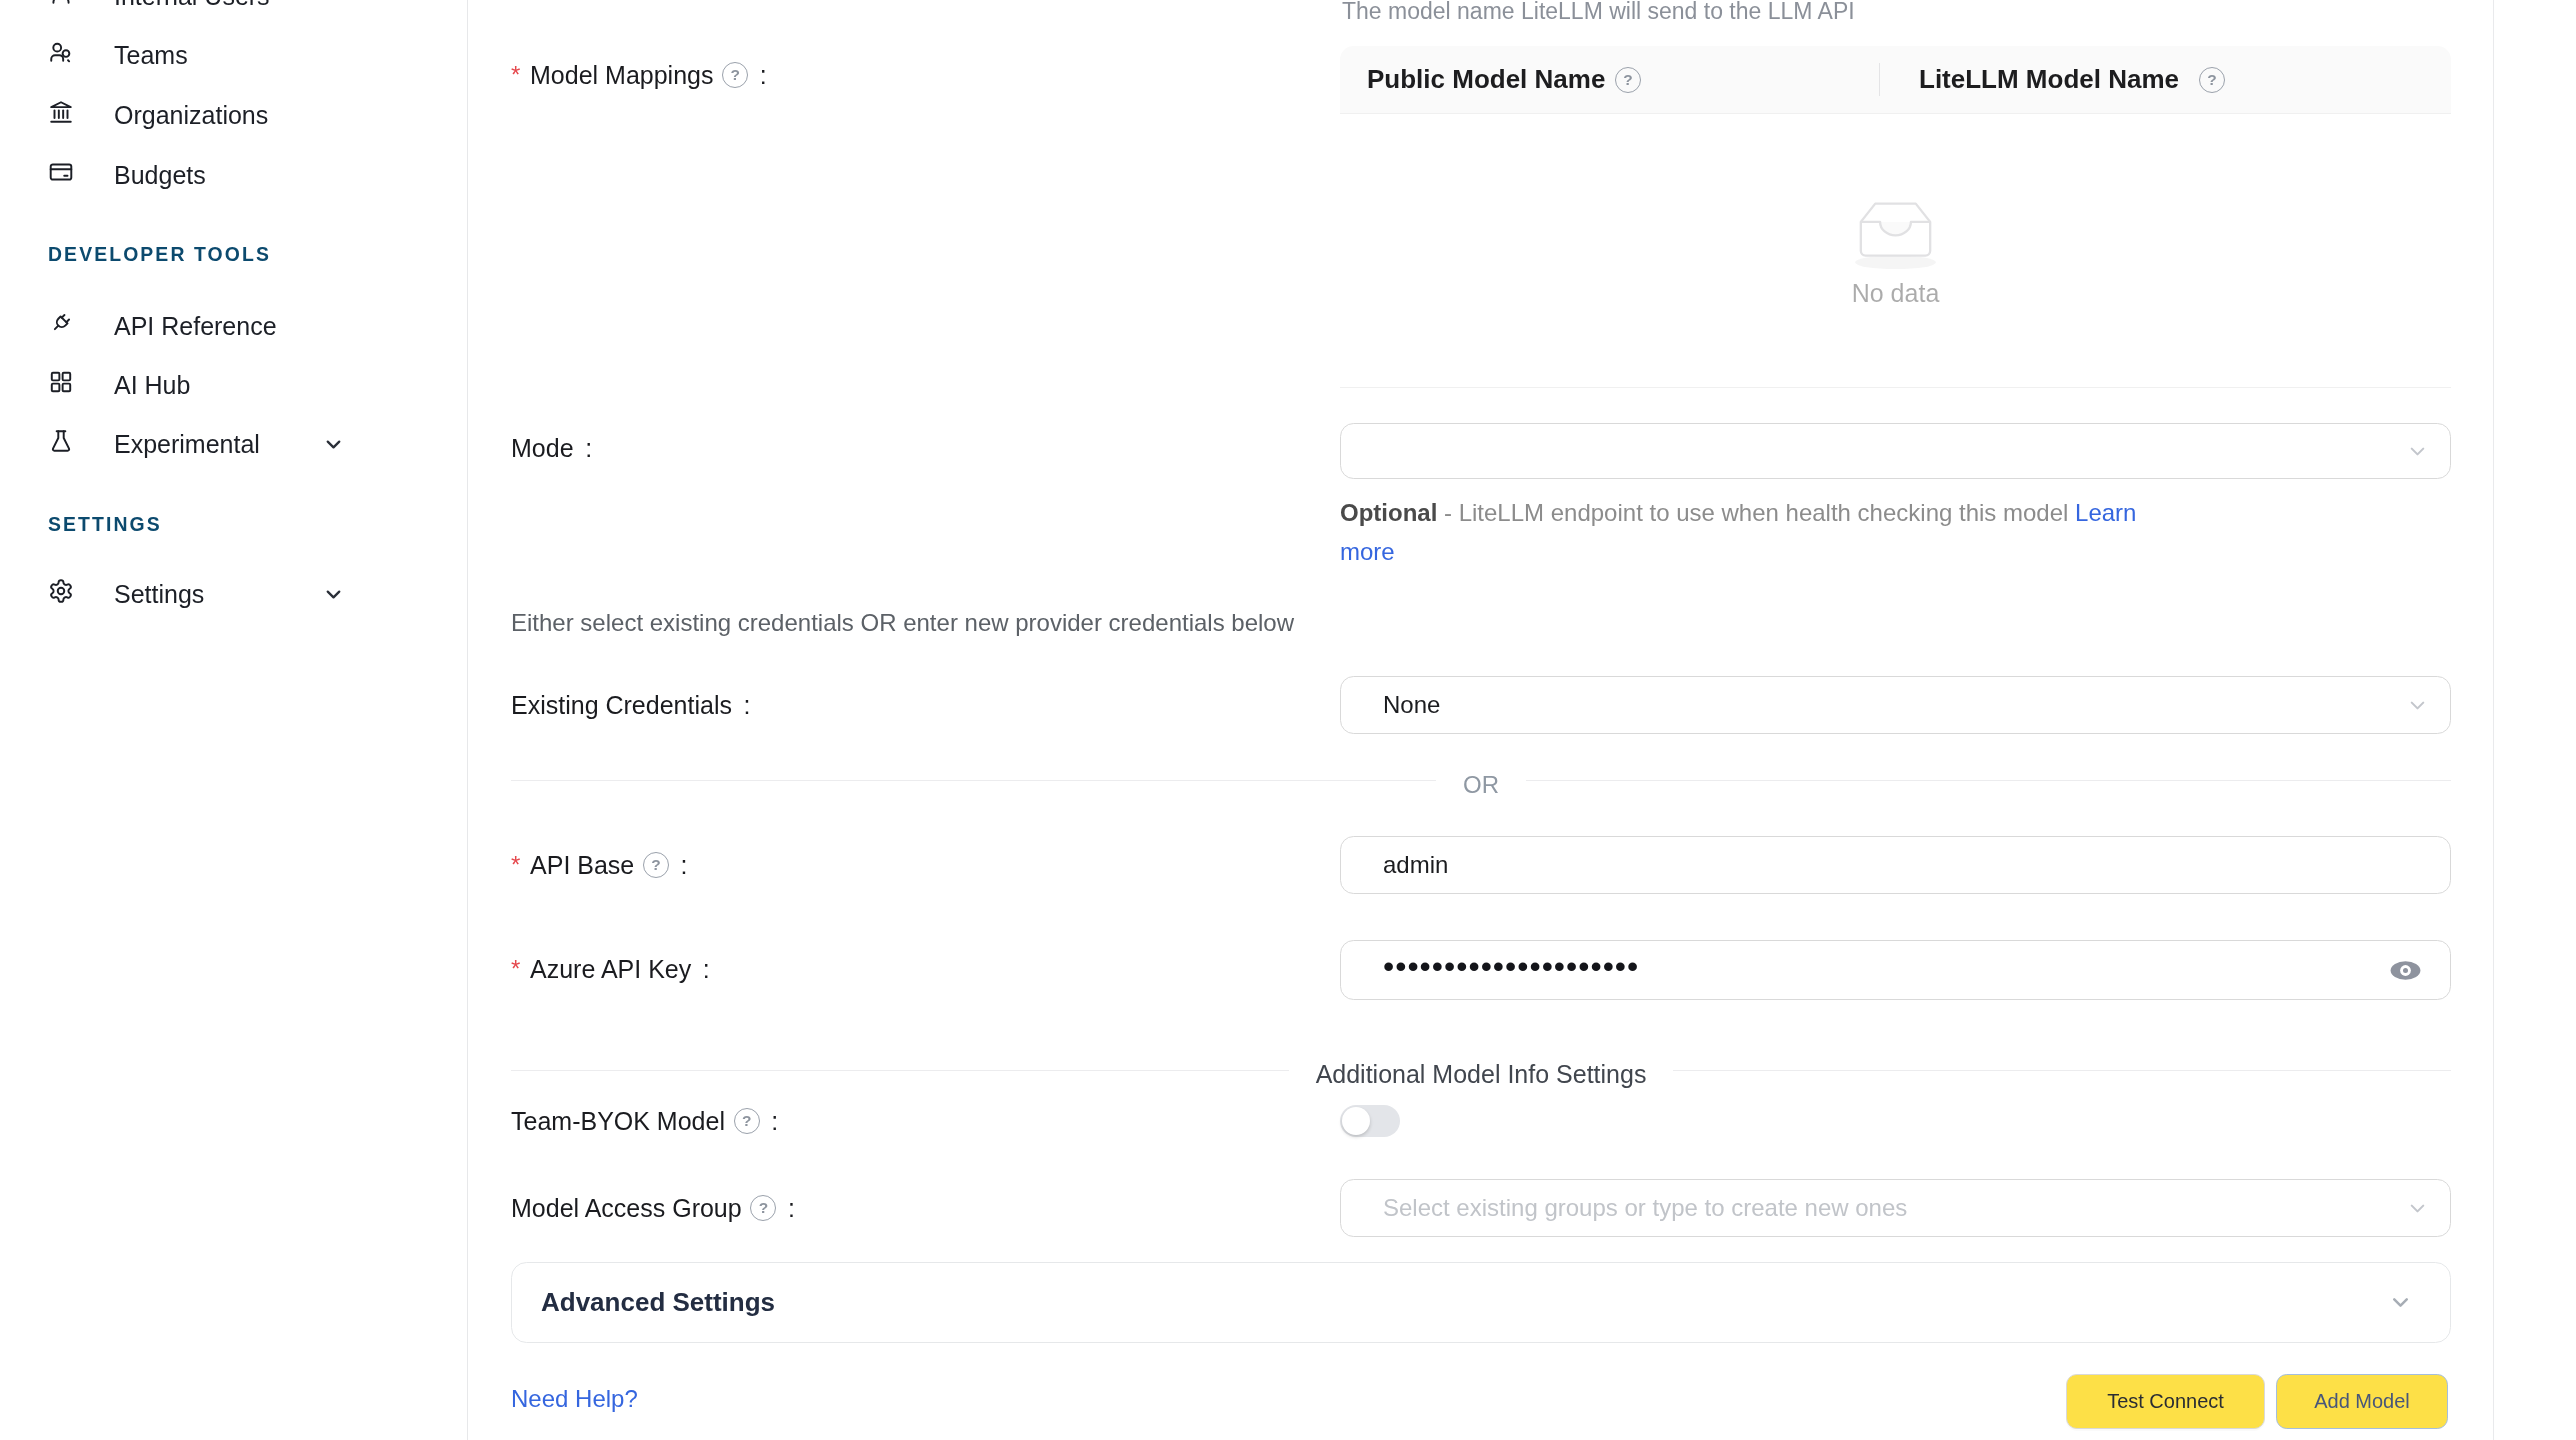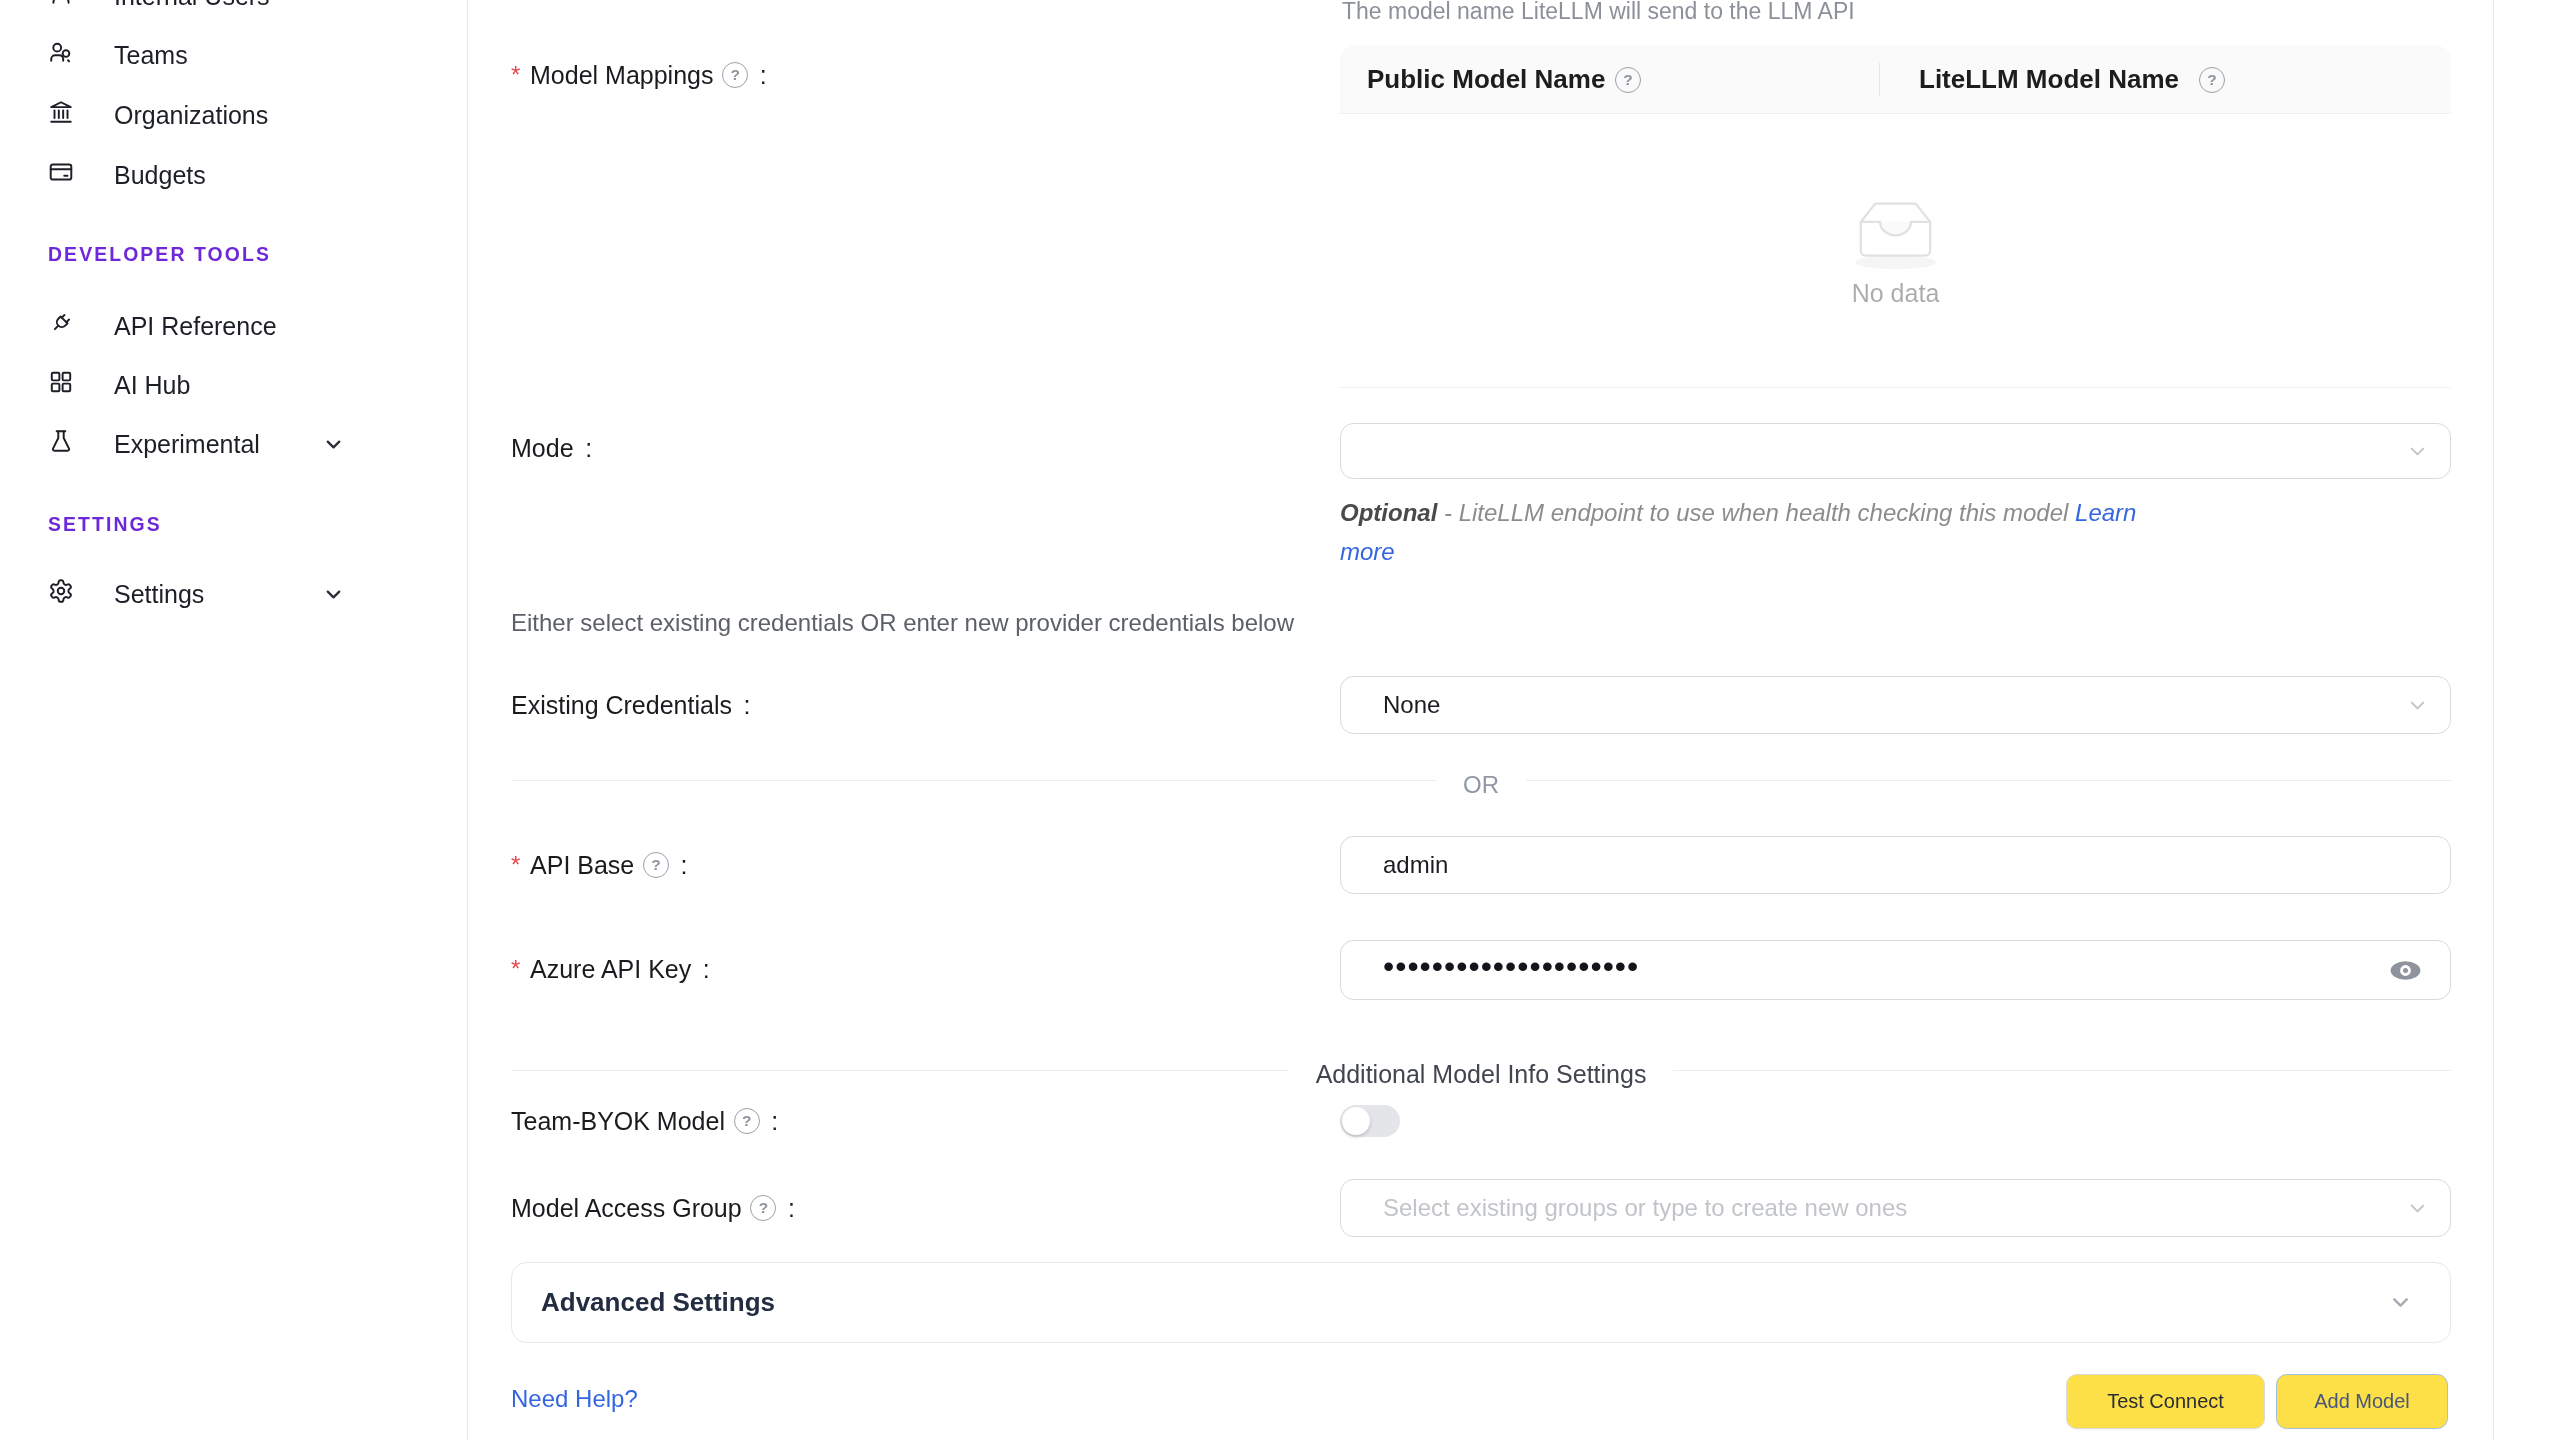--- a/index.html
+++ b/index.html
@@ -9,21 +9,21 @@
 
   
   .sidebar { position:absolute; left:0; top:0; width:468px; height:1440px;
              background:#fff; border-right:1px solid #e7e8ea; overflow:hidden; }
   .side-item { position:absolute; left:0; width:100%; height:60px;
                display:flex; align-items:center; padding-left:48px; gap:40px;
                font-size:25px; color:#1c1f26; cursor:pointer; }
   .side-item svg { width:26px; height:26px; stroke:#1c1f26; stroke-width:1.8;
                    fill:none; stroke-linecap:round; stroke-linejoin:round; flex:none; }
   .side-header { position:absolute; left:48px; height:25px; display:flex; align-items:center;
-                 font-size:19.4px; font-weight:700; letter-spacing:2.1px; color:#6d28d9; }
+                 font-size:19.4px; font-weight:700; letter-spacing:2.1px; color:#0c4a6e; }
   .side-chevron { position:absolute; left:322px; width:23px; height:23px; }
   .side-chevron svg { width:23px; height:23px; stroke:#2a2f38; stroke-width:2.4;
                       fill:none; stroke-linecap:round; stroke-linejoin:round; }
 
   
   .main { position:absolute; left:468px; top:0; width:2108px; height:1440px; }
   .page-right-border { position:absolute; left:2493px; top:0; width:1px; height:1440px;
                        background:#e9eaec; }
 
   .top-hint { position:absolute; left:874px; top:-1.9px; font-size:23px; color:#8b9099; }
@@ -251,21 +251,21 @@
       <span class="colon">:</span>
     </div>
     <div class="control" style="top:423px; height:56px;">
       <span></span>
       <span class="chev">
         <svg viewBox="0 0 24 24">
             <path d="m6 9 6 6 6-6"></path>
           </svg>
       </span>
     </div>
-    <div class="hint-block" style="top:493px;font-style:italic;">
+    <div class="hint-block" style="top:493px;">
       <span class="hint-bold">Optional</span>
       <span> </span>
       <span>- LiteLLM endpoint to use when health checking this model</span>
       <span> </span>
       <span class="link">Learn</span>
       <br>
       <span class="link">more</span>
     </div>
 
     <div class="note" style="top:609px;">Either select existing credentials OR enter new provider credentials below</div>

